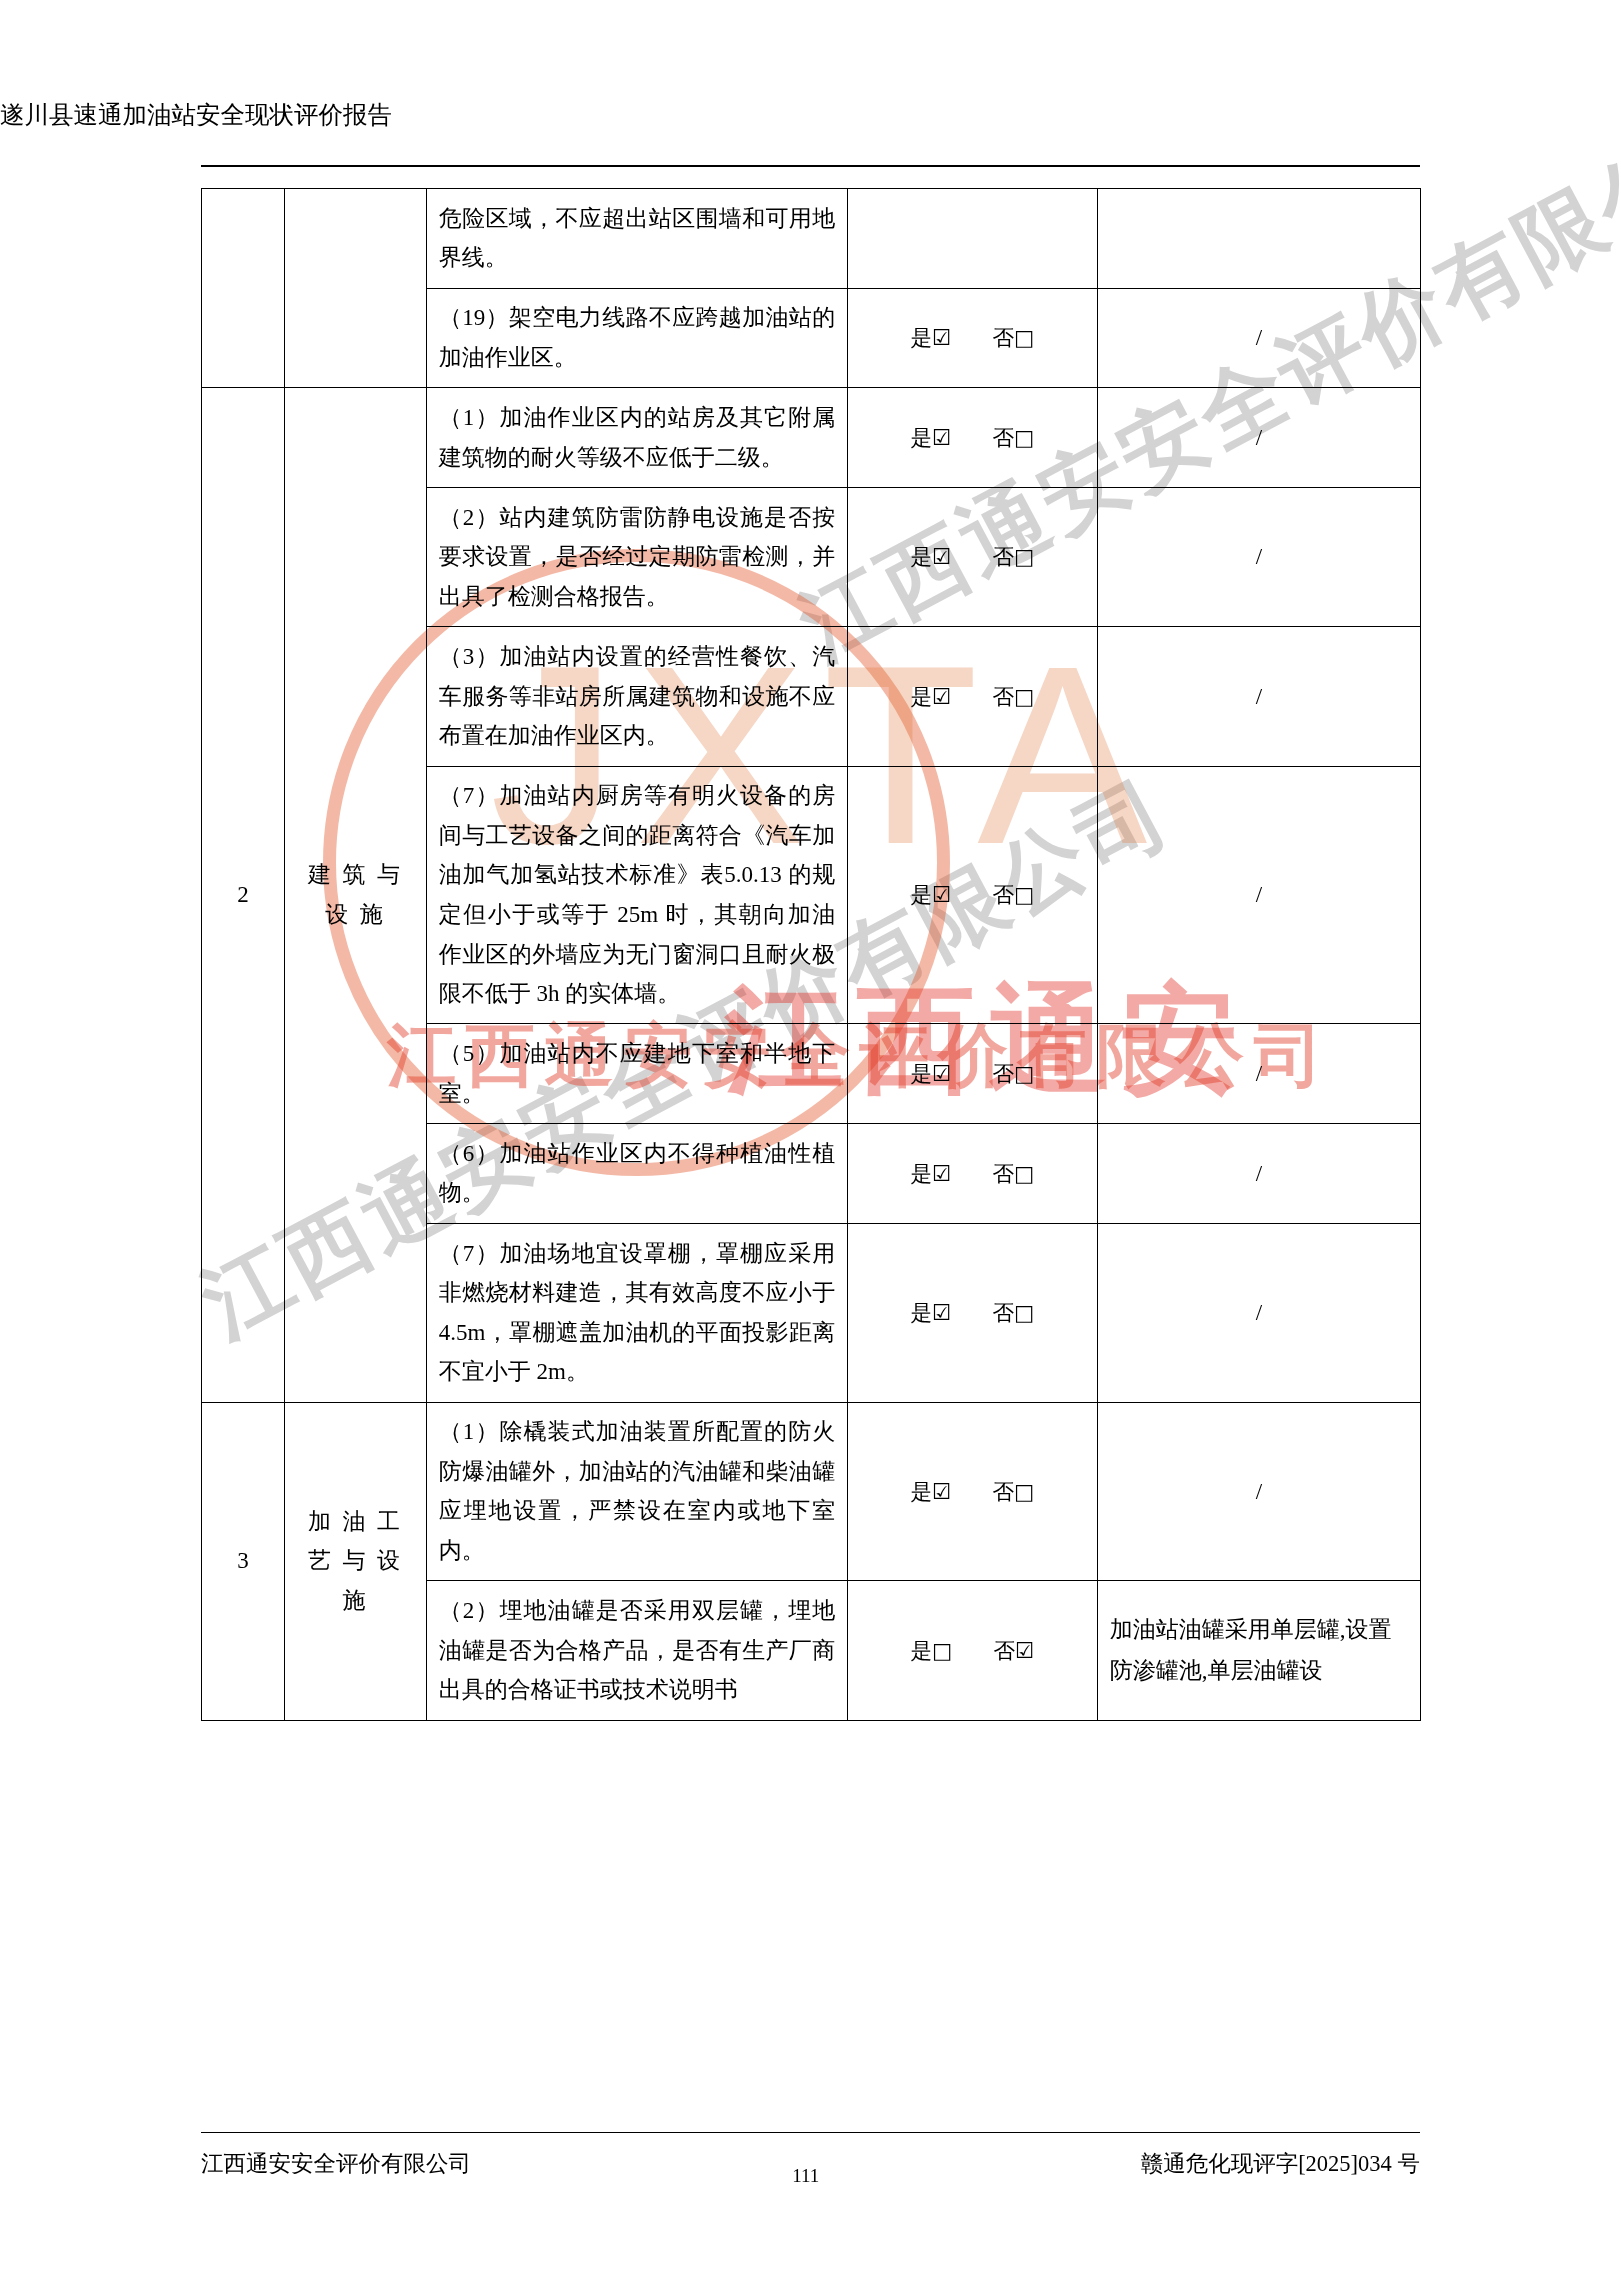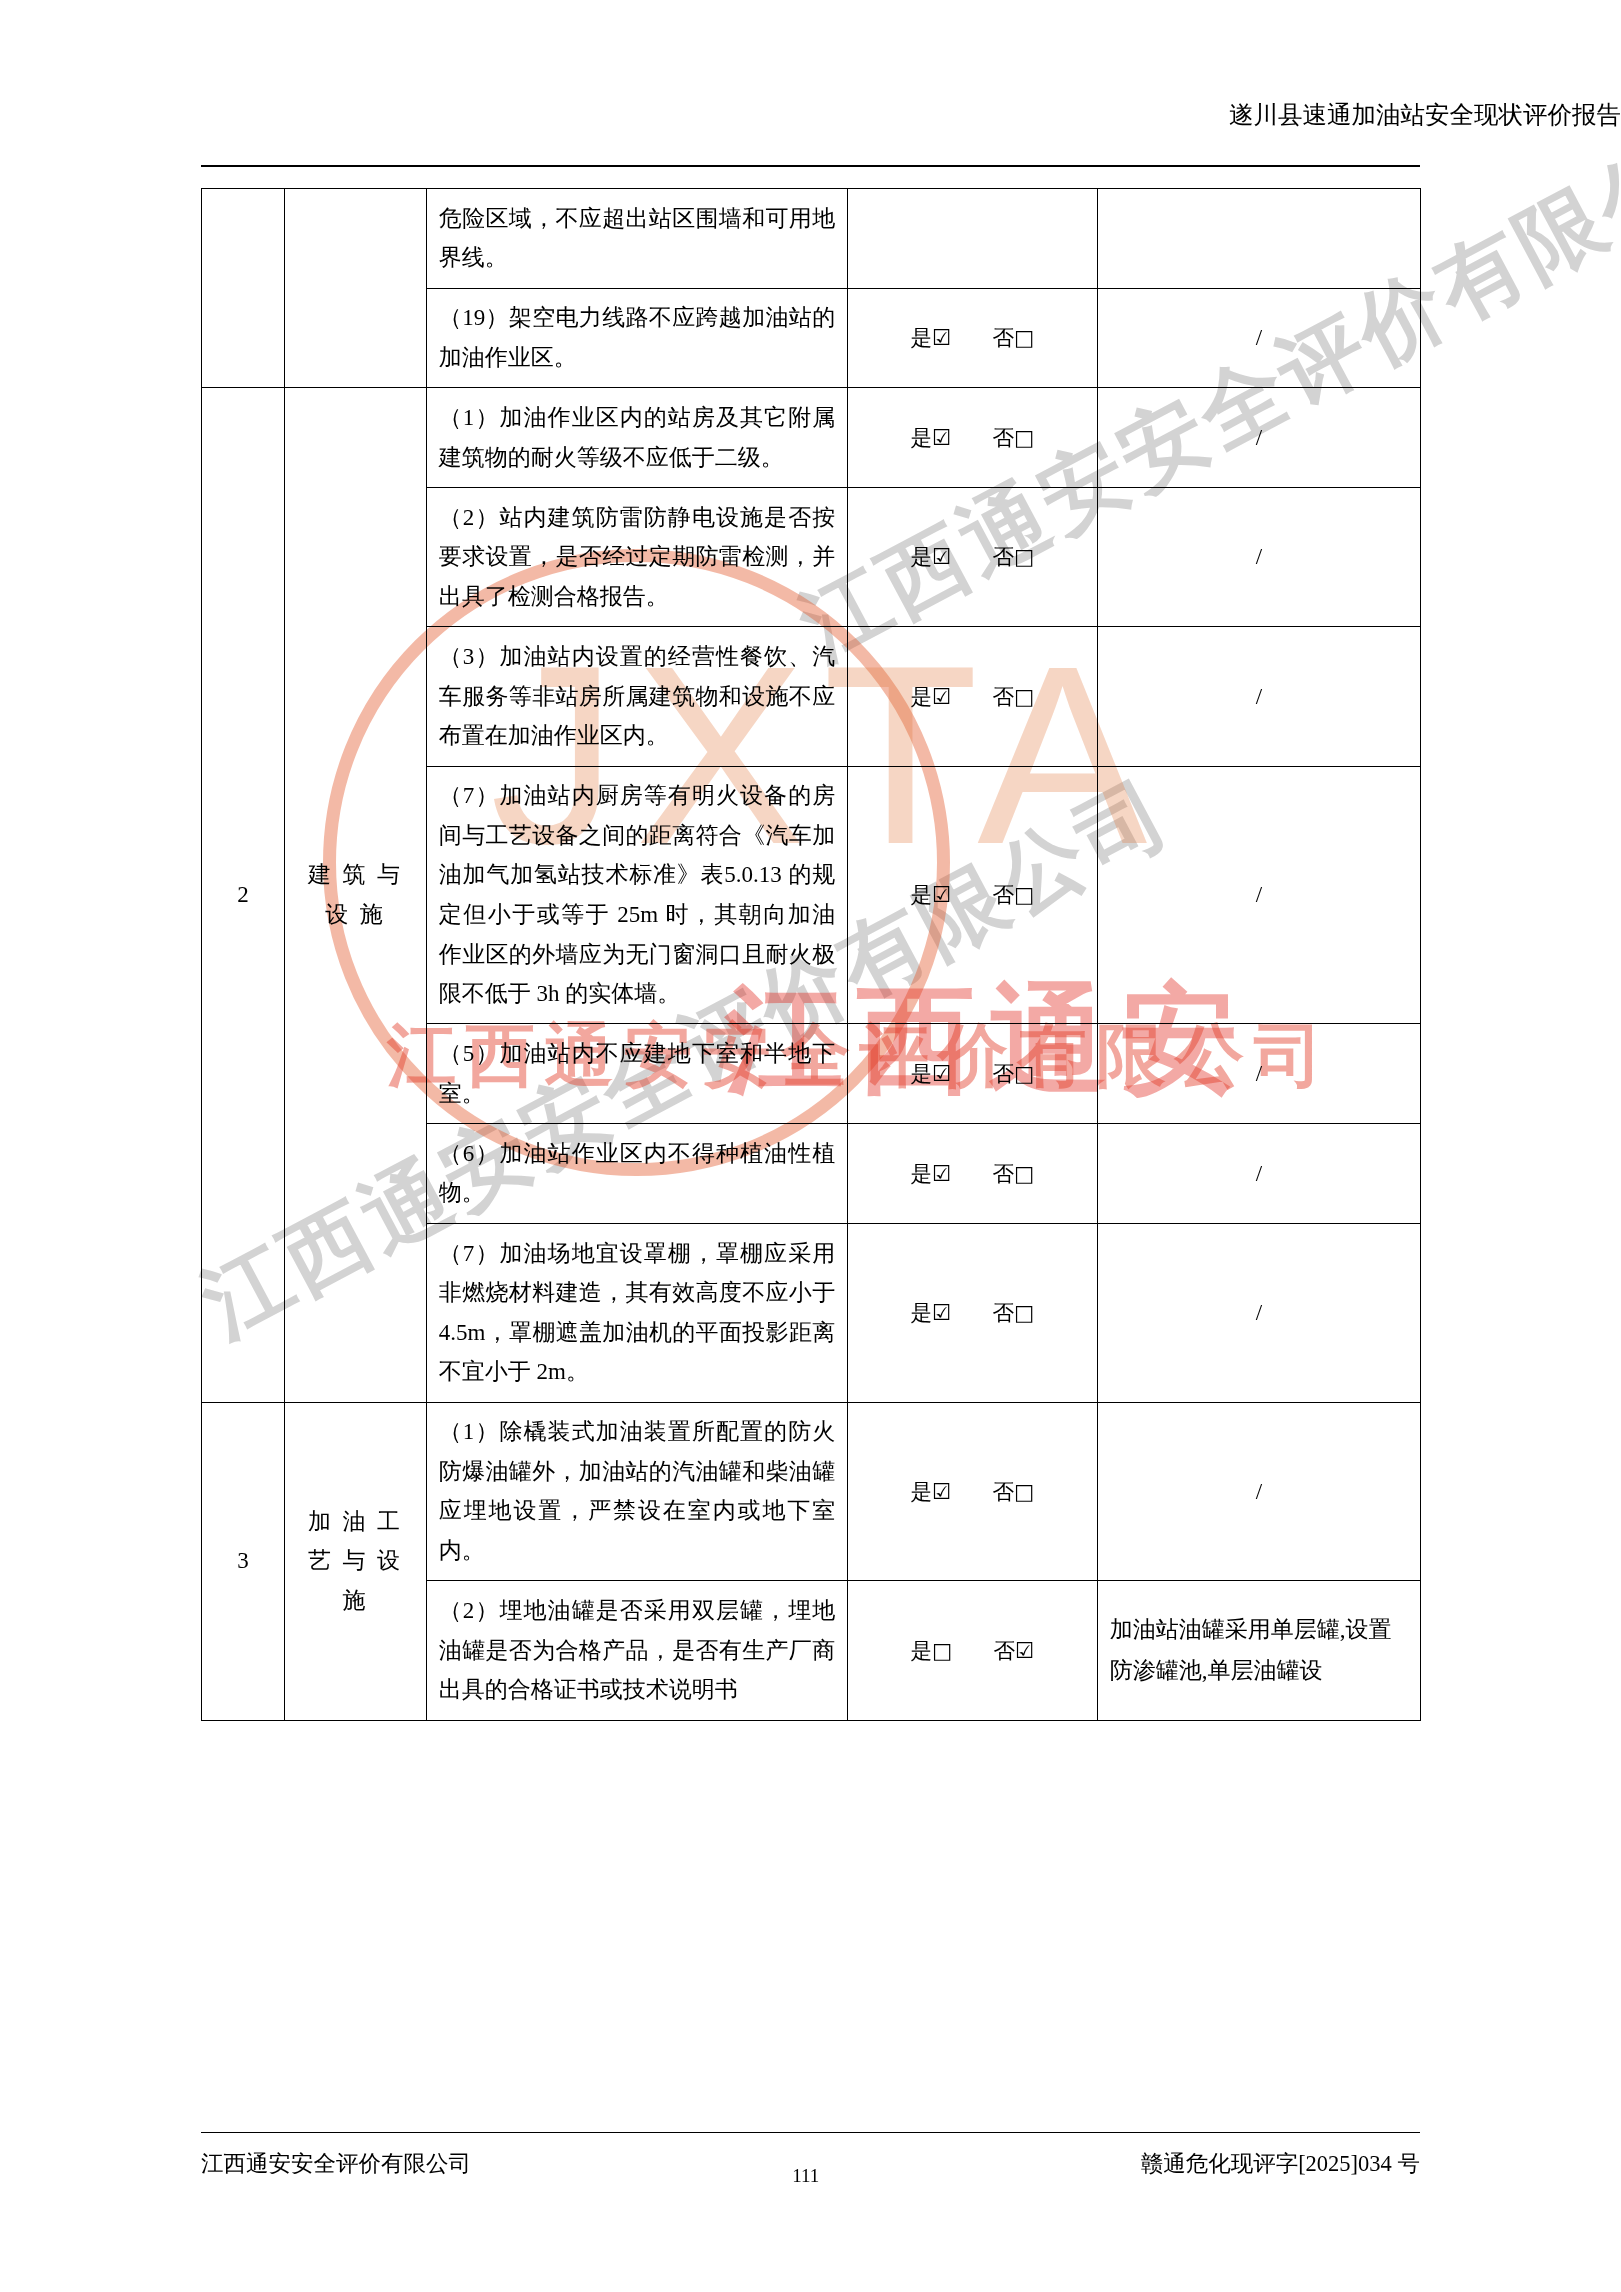--- a/index.html
+++ b/index.html
@@ -90,21 +90,21 @@
     letter-spacing: 13.7px;
     white-space: nowrap;
   }
 
   
   .doc-header {
     position: absolute;
     left: 0;
     right: 0;
     top: 98px;
-    text-align: right;
+    text-align: left;
     font-size: 24.5px;
     z-index: 3;
   }
   .header-rule {
     position: absolute;
     left: 201px;
     right: 201px;
     top: 165px;
     border-bottom: 2px solid #000;
     z-index: 3;

